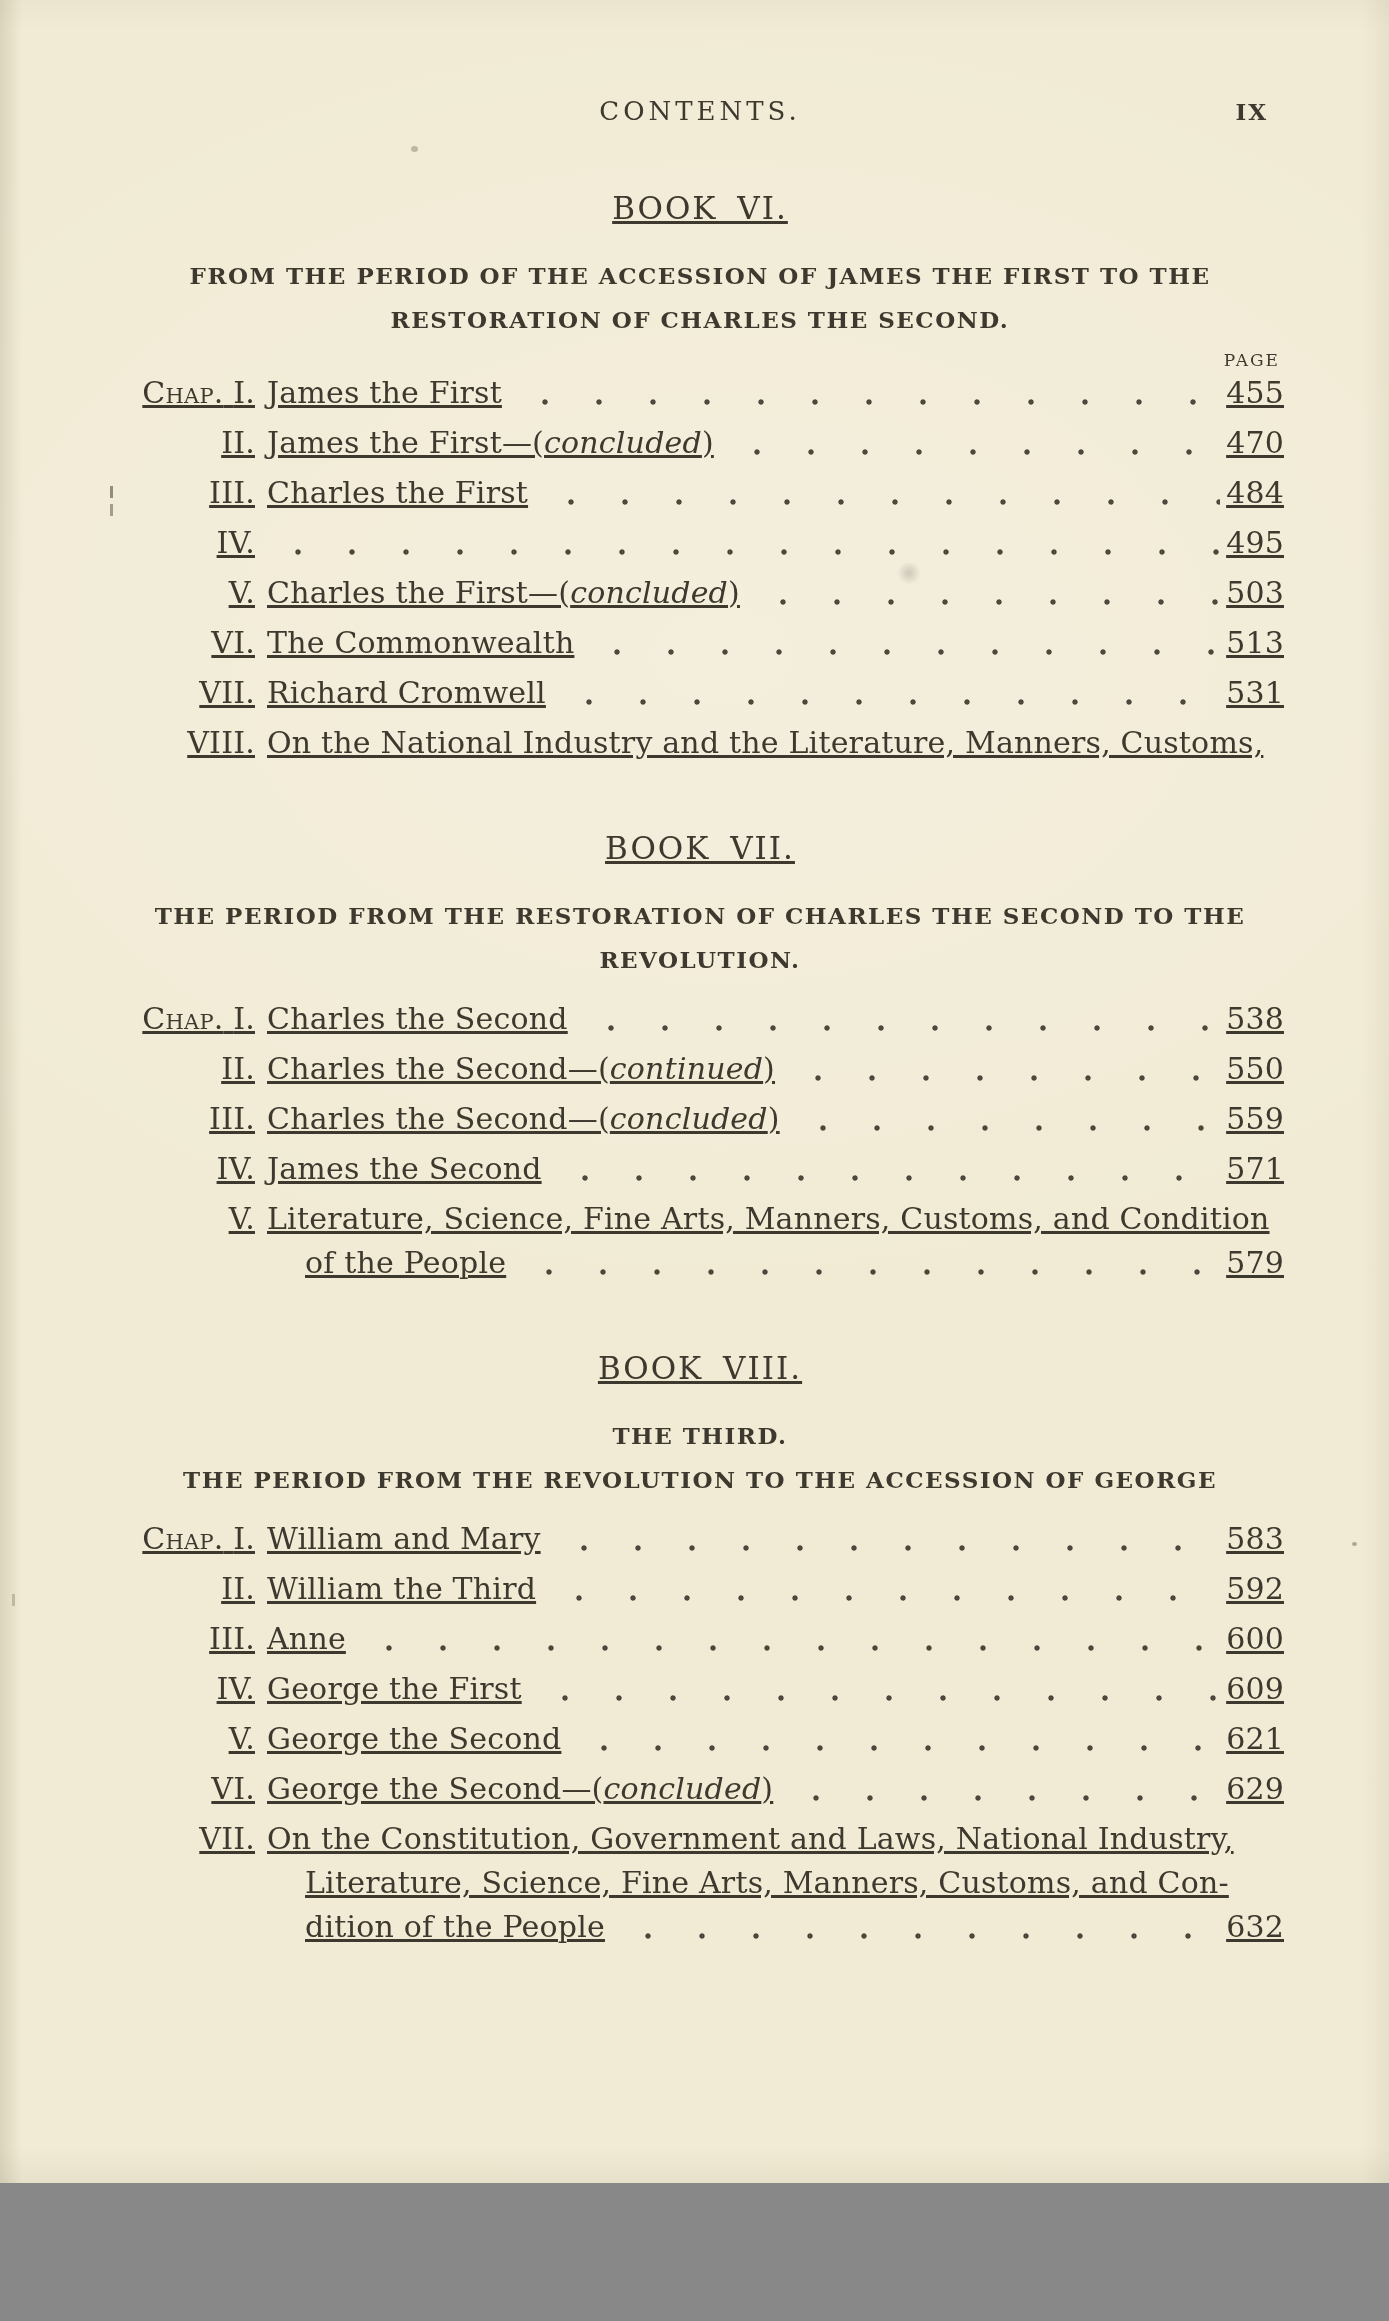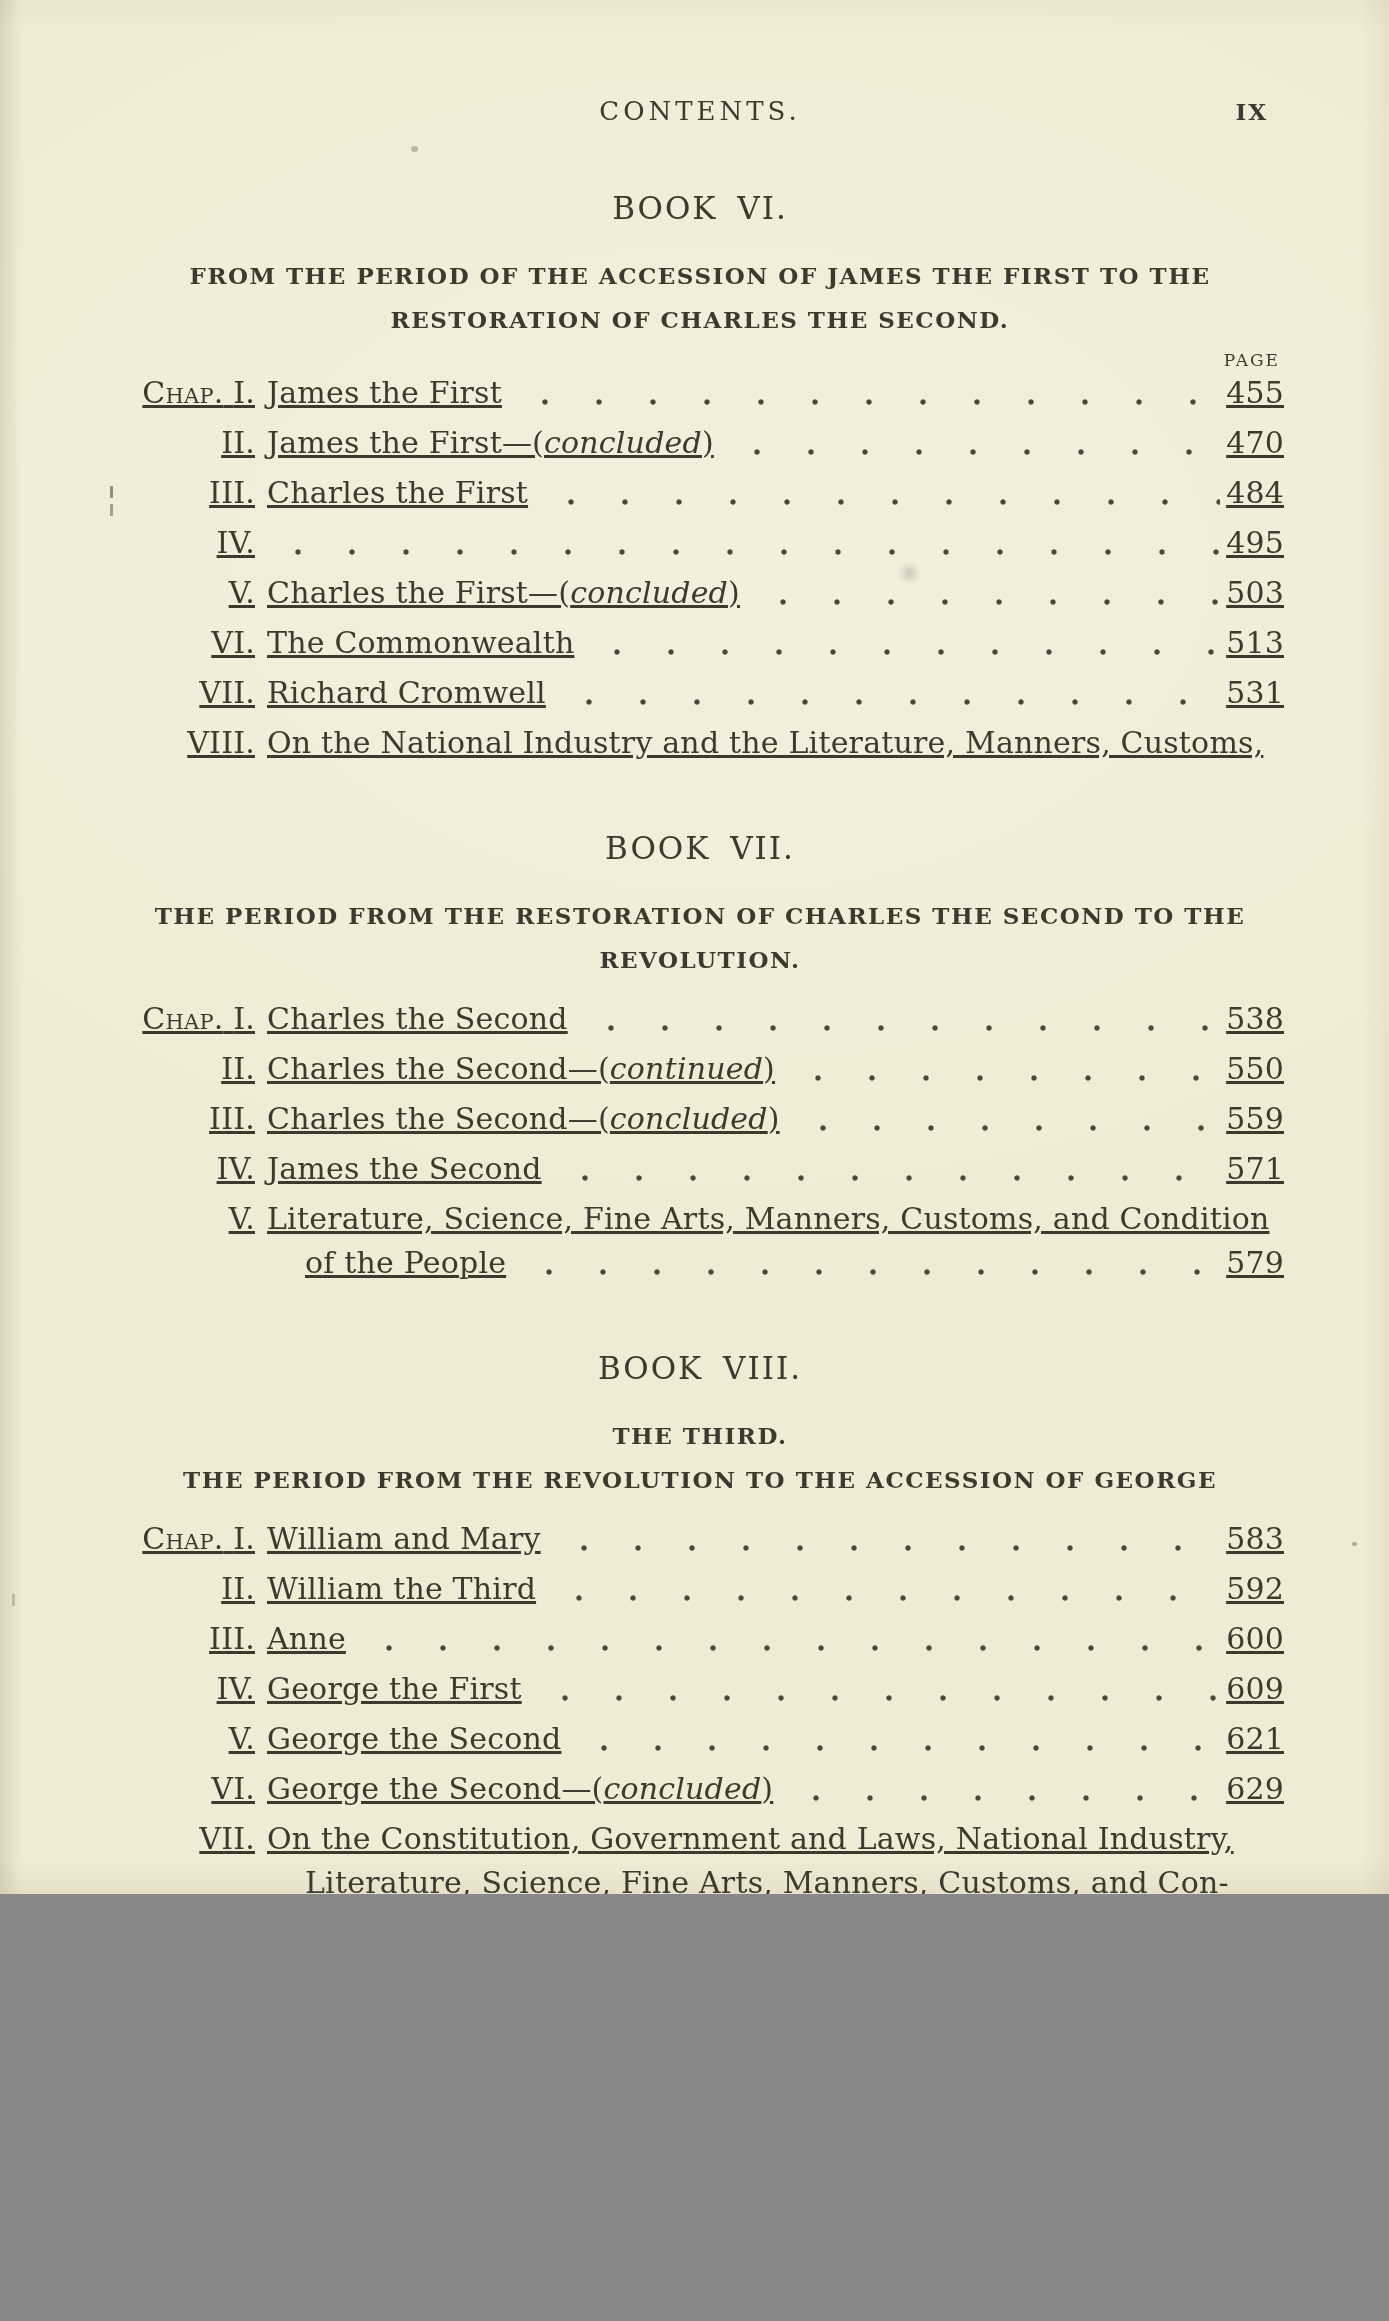--- a/index.html
+++ b/index.html
@@ -1,18 +1,18 @@
 <!DOCTYPE html>
 <html><head>
 <meta charset="utf-8">
 <style>
   html,body{margin:0;padding:0;background:#888;}
   .page{
     position:relative;
-    width:1389px;height:1894px;
+    width:1389px;height:2183px;
     margin:0 auto;
     font-family:"DejaVu Serif","Liberation Serif",serif;
     color:#3e392e;
     background:
       radial-gradient(1500px 1000px at 52% 30%, rgba(255,255,255,0.20), rgba(255,255,255,0) 70%),
       linear-gradient(90deg, rgba(130,120,90,0.20), rgba(130,120,90,0) 22px),
       linear-gradient(270deg, rgba(140,130,100,0.10), rgba(140,130,100,0) 28px),
       linear-gradient(0deg, rgba(140,130,100,0.10), rgba(140,130,100,0) 36px),
       linear-gradient(180deg, rgba(140,130,100,0.06), rgba(140,130,100,0) 30px),
       #f1ebd5;
@@ -30,21 +30,21 @@
     font-weight:500;
   }
   .folio{
     position:absolute;top:2px;right:32px;
     font-size:23px;font-weight:bold;letter-spacing:2px;
   }
   
   .book-heading{
     margin-top:56px;
     text-align:center;
-    font-size:31px;letter-spacing:2px;word-spacing:8px;
+    font-size:31px;letter-spacing:2px;word-spacing:8px;text-decoration:underline;
   }
   .book-heading.later{margin-top:70px;}
   .book-subtitle{
     margin-top:28px;
     text-align:center;
     font-weight:bold;
     font-size:23px;letter-spacing:1.5px;line-height:44px;
   }
   .page-label{
     margin-top:8px;margin-bottom:6px;

